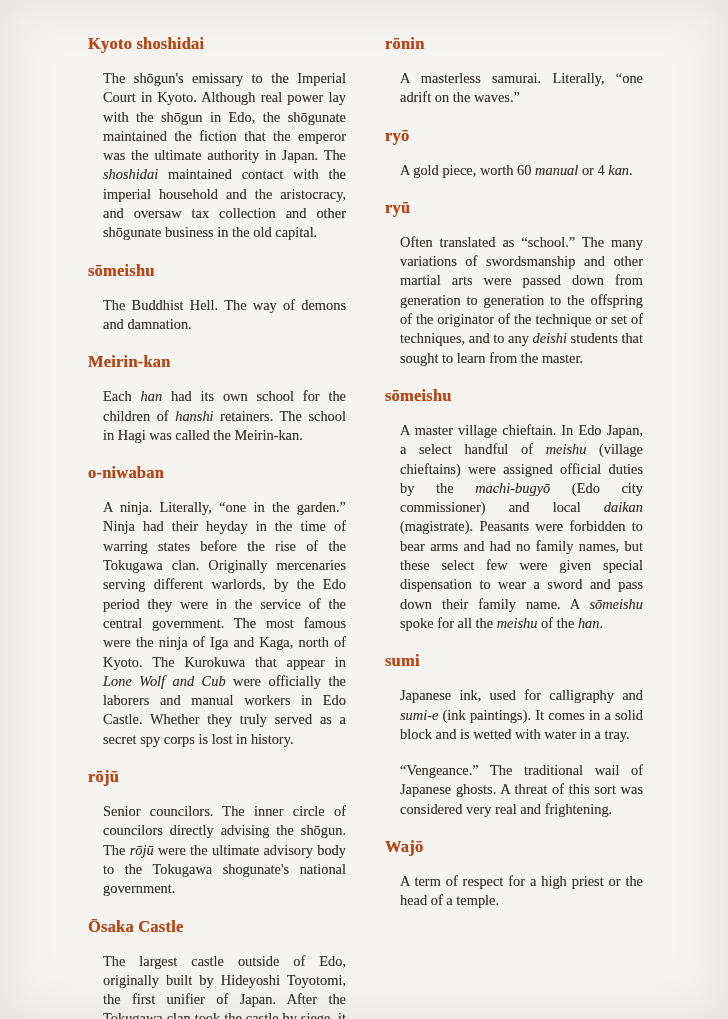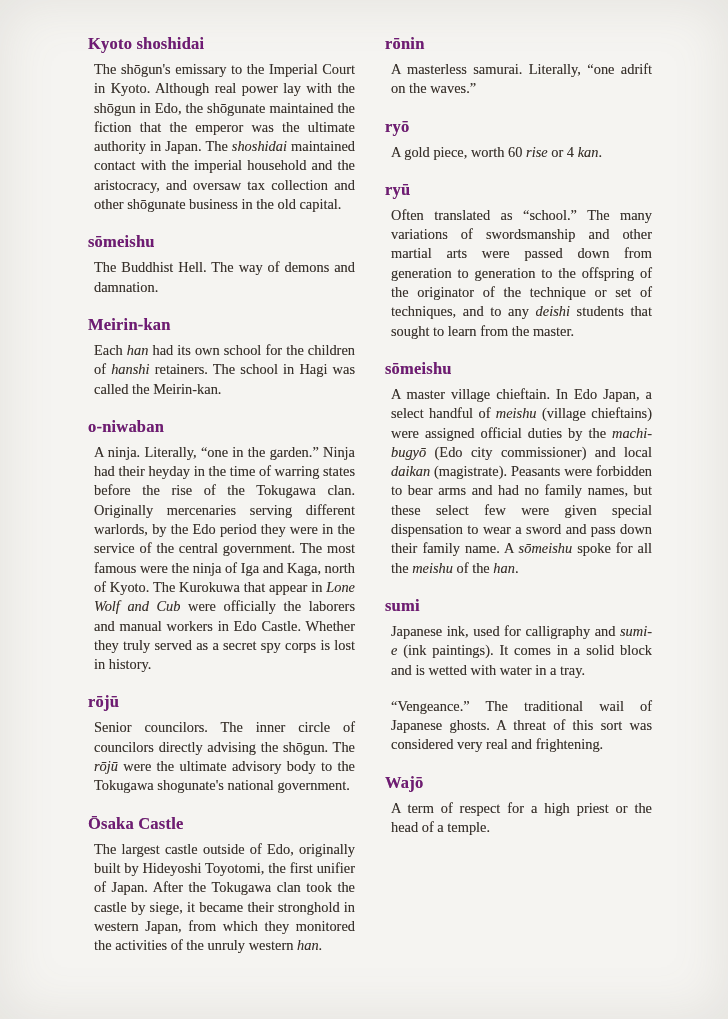--- a/index.html
+++ b/index.html
@@ -22,26 +22,26 @@
     top: 33px;
   }
   .col-left  { left: 88px;  width: 273px; }
   .col-right { left: 385px; width: 273px; }
   .entry { margin-bottom: 17px; }
   .entry h3 {
     margin: 0 0 3px 0;
     font-size: 16.5px;
     line-height: 21px;
     font-weight: bold;
-    color: #701a75;
+    color: #c2410c;
     letter-spacing: 0.2px;
     text-shadow: 0 0 0.5px rgba(36,29,22,0.45);
   }
   .entry p {
-    margin: 6px;
+    margin: 15px;
     font-size: 14.4px;
     line-height: 19.3px;
     text-align: justify;
     color: #37302a;
     text-shadow: 0 0 0.4px rgba(55,48,42,0.4);
   }
   .entry p em { font-style: italic; }
 </style>
 </head>
 <body>
@@ -73,21 +73,21 @@
         <p><span>The largest castle outside of Edo, originally built by Hideyoshi Toyotomi, the first unifier of Japan. After the Tokugawa clan took the castle by siege, it became their stronghold in western Japan, from which they monitored the activities of the unruly western </span><em>han</em><span>.</span></p>
       </div>
     </div>
   <div class="col col-right">
       <div class="entry">
         <h3>rōnin</h3>
         <p><span>A masterless samurai. Literally, “one adrift on the waves.”</span></p>
       </div>
       <div class="entry">
         <h3>ryō</h3>
-        <p><span>A gold piece, worth 60 </span><em>rise</em><span> or 4 </span><em>kan</em><span>.</span></p>
+        <p><span>A gold piece, worth 60 </span><em>manual</em><span> or 4 </span><em>kan</em><span>.</span></p>
       </div>
       <div class="entry">
         <h3>ryū</h3>
         <p><span>Often translated as “school.” The many variations of swordsmanship and other martial arts were passed down from generation to generation to the offspring of the originator of the technique or set of techniques, and to any </span><em>deishi</em><span> students that sought to learn from the master.</span></p>
       </div>
       <div class="entry">
         <h3>sōmeishu</h3>
         <p><span>A master village chieftain. In Edo Japan, a select handful of </span><em>meishu</em><span> (village chieftains) were assigned official duties by the </span><em>machi-bugyō</em><span> (Edo city commissioner) and local </span><em>daikan</em><span> (magistrate). Peasants were forbidden to bear arms and had no family names, but these select few were given special dispensation to wear a sword and pass down their family name. A </span><em>sōmeishu</em><span> spoke for all the </span><em>meishu</em><span> of the </span><em>han</em><span>.</span></p>
       </div>
       <div class="entry">

